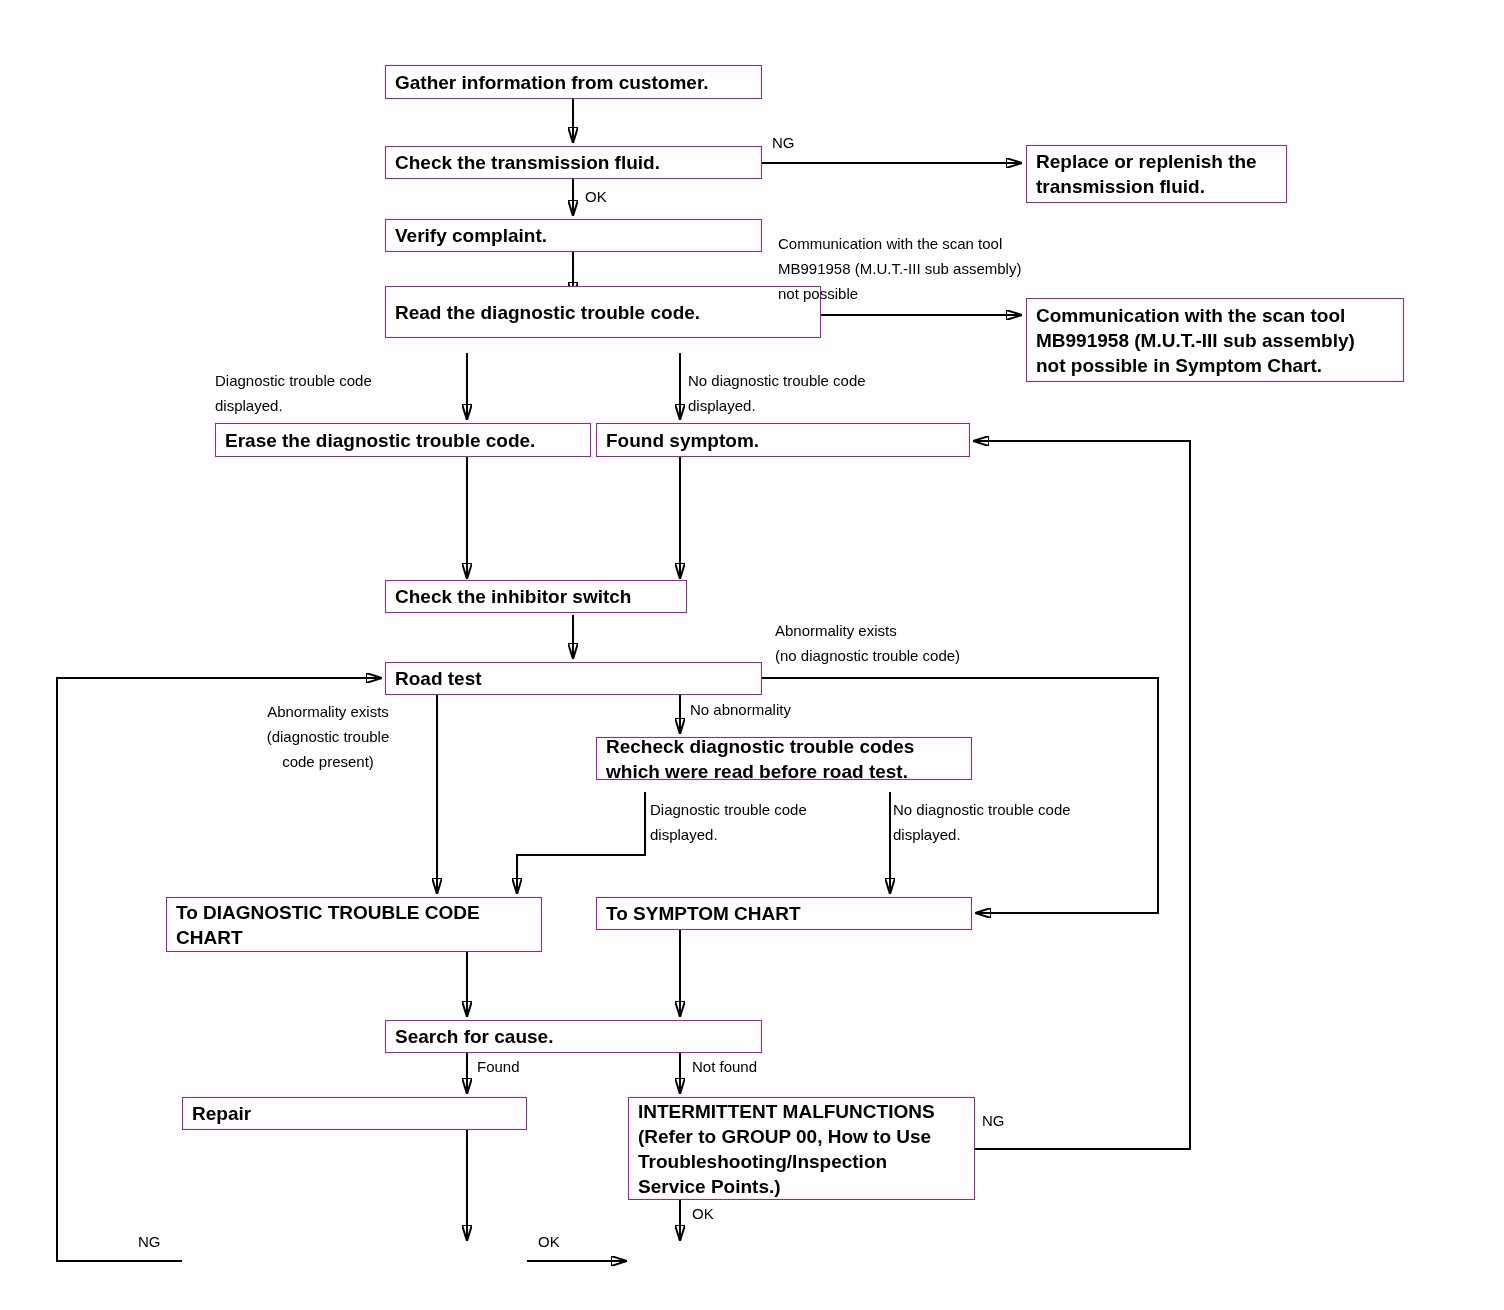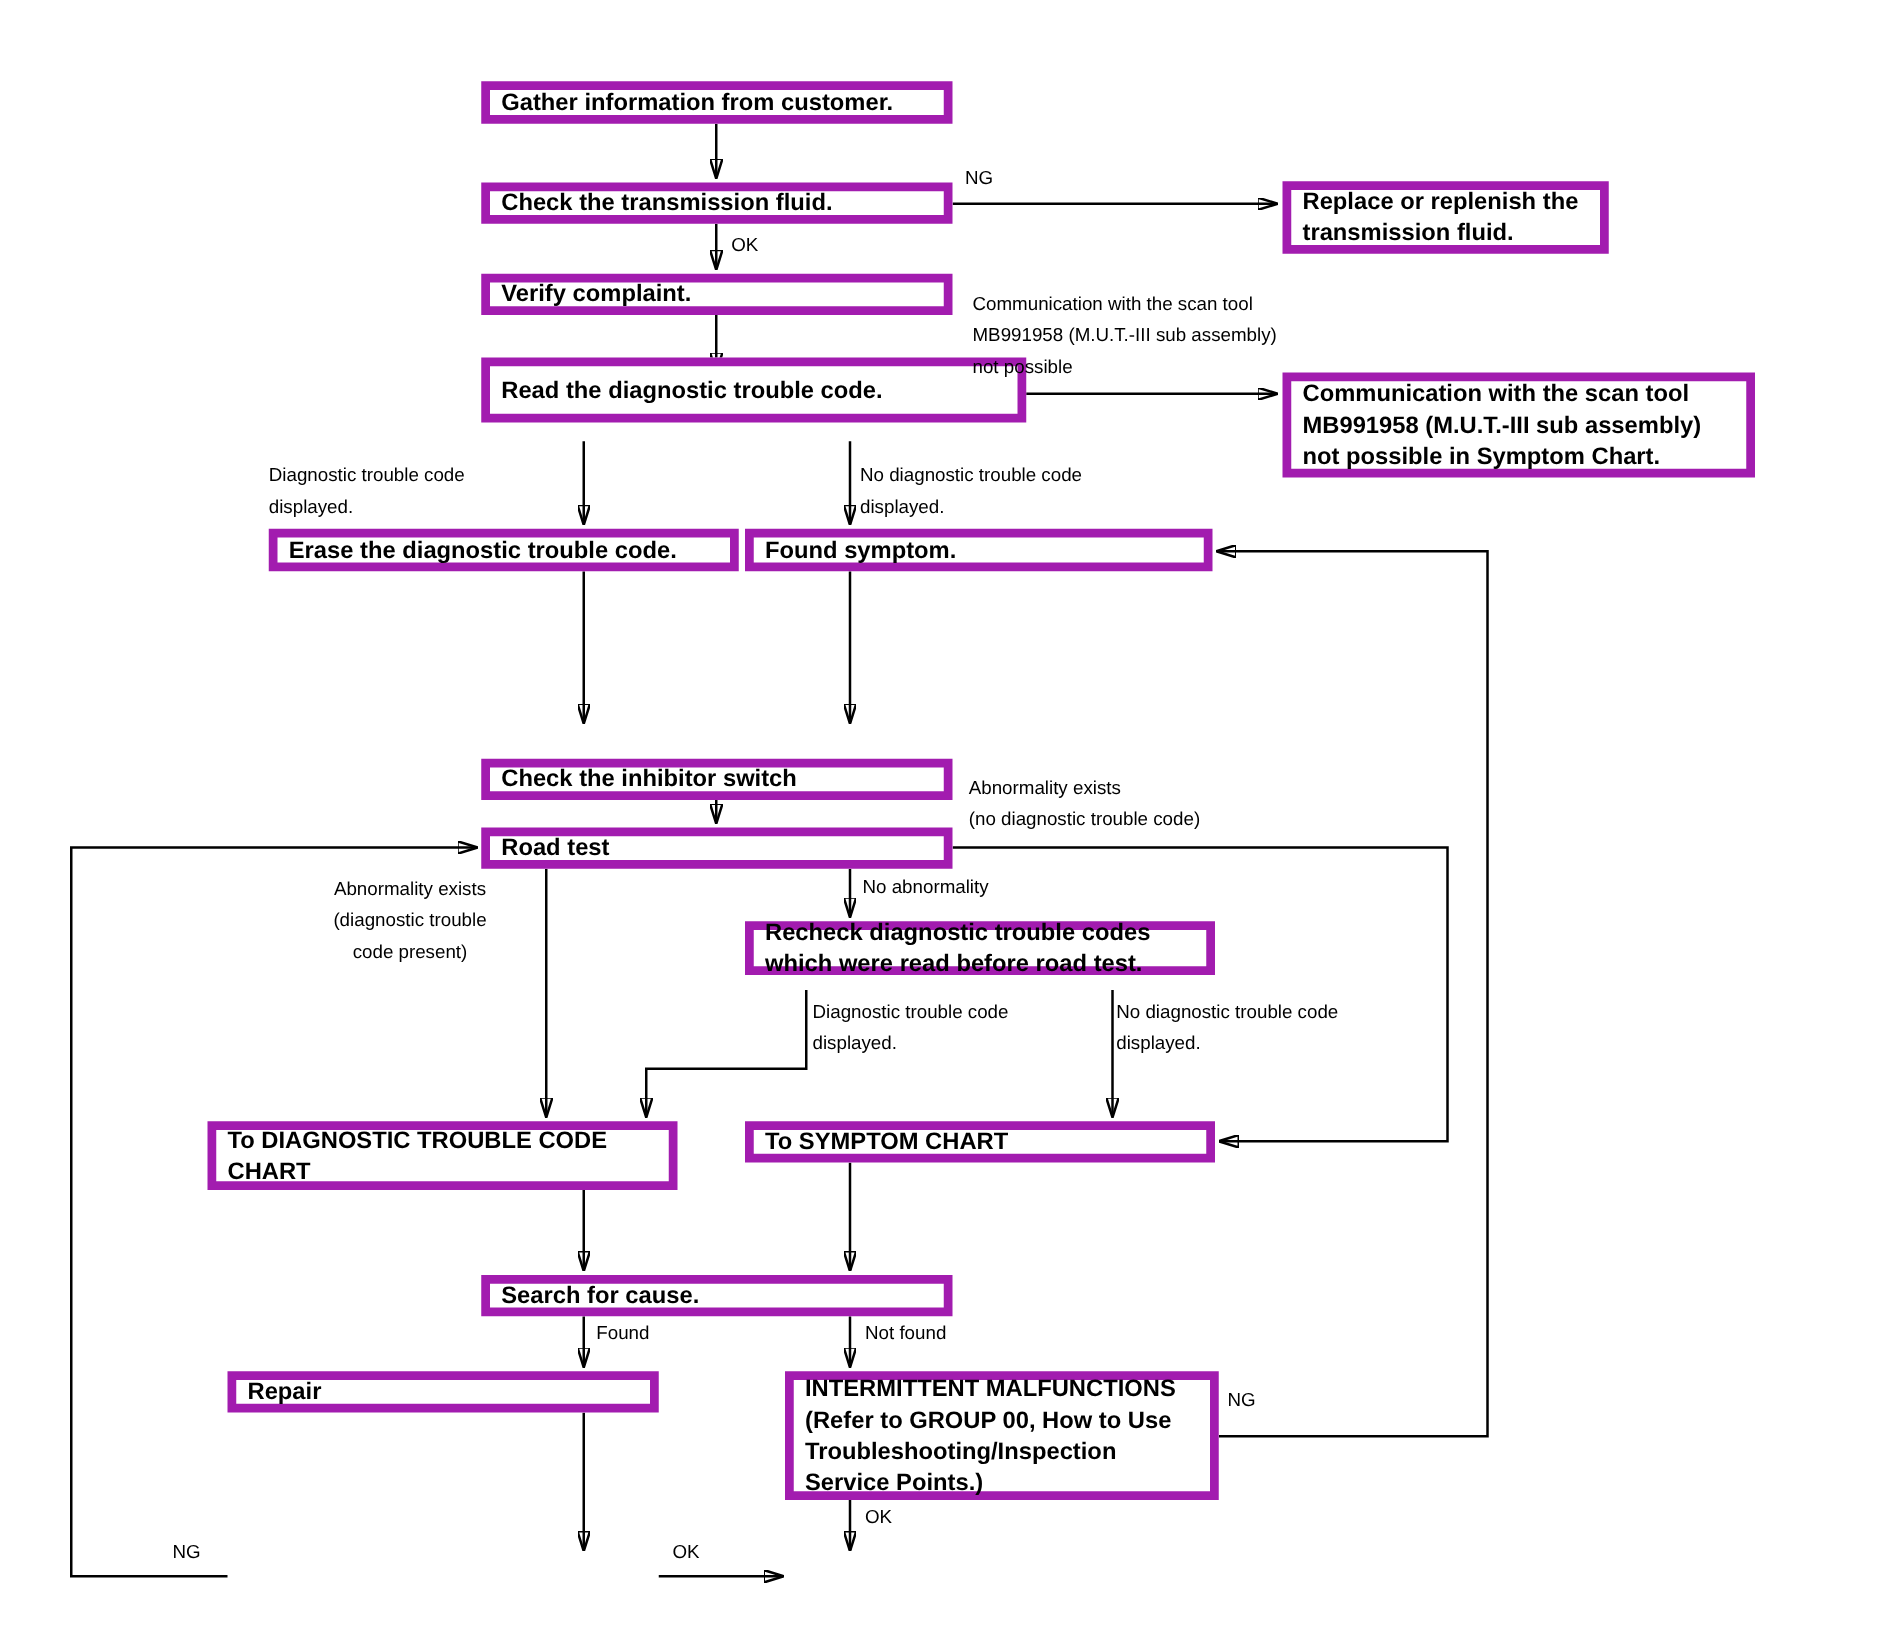--- a/index.html
+++ b/index.html
@@ -18,21 +18,21 @@
     width: 1504px; height: 1310px;
   }
   .connectors path {
     fill: none;
     stroke: #000000;
     stroke-width: 2;
   }
   .node {
     position: absolute;
     box-sizing: border-box;
-    border: 7px solid #a21caf;
+    border: 1px solid #a21caf;
     background: #ffffff;
     display: flex;
     align-items: center;
     padding: 0 9px;
     font-size: 19px;
     font-weight: bold;
     line-height: 25px;
     white-space: pre-line;
   }
   .lbl {
@@ -85,21 +85,21 @@
   <div class="node" style="left:385px; top:146px; width:377px; height:33px;">Check the transmission fluid.</div>
   <div class="node" style="left:1026px;top:145px; width:261px; height:58px;">Replace or replenish the
 transmission fluid.</div>
   <div class="node" style="left:385px; top:219px; width:377px; height:33px;">Verify complaint.</div>
   <div class="node" style="left:385px; top:286px; width:436px; height:52px;">Read the diagnostic trouble code.</div>
   <div class="node" style="left:1026px;top:298px; width:378px; height:84px;">Communication with the scan tool
 MB991958 (M.U.T.-III sub assembly)
 not possible in Symptom Chart.</div>
   <div class="node" style="left:215px; top:423px; width:376px; height:34px;">Erase the diagnostic trouble code.</div>
   <div class="node" style="left:596px; top:423px; width:374px; height:34px;">Found symptom.</div>
-  <div class="node" style="left:385px; top:607px; width:377px; height:33px;">Check the inhibitor switch</div>
+  <div class="node" style="left:385px; top:580px; width:302px; height:33px;">Check the inhibitor switch</div>
   <div class="node" style="left:385px; top:662px; width:377px; height:33px;">Road test</div>
   <div class="node" style="left:596px; top:737px; width:376px; height:43px;">Recheck diagnostic trouble codes
 which were read before road test.</div>
   <div class="node" style="left:166px; top:897px; width:376px; height:55px;">To DIAGNOSTIC TROUBLE CODE
 CHART</div>
   <div class="node" style="left:596px; top:897px; width:376px; height:33px;">To SYMPTOM CHART</div>
   <div class="node" style="left:385px; top:1020px;width:377px; height:33px;">Search for cause.</div>
   <div class="node" style="left:182px; top:1097px;width:345px; height:33px;">Repair</div>
   <div class="node" style="left:628px; top:1097px;width:347px; height:103px;">INTERMITTENT MALFUNCTIONS
 (Refer to GROUP 00, How to Use

